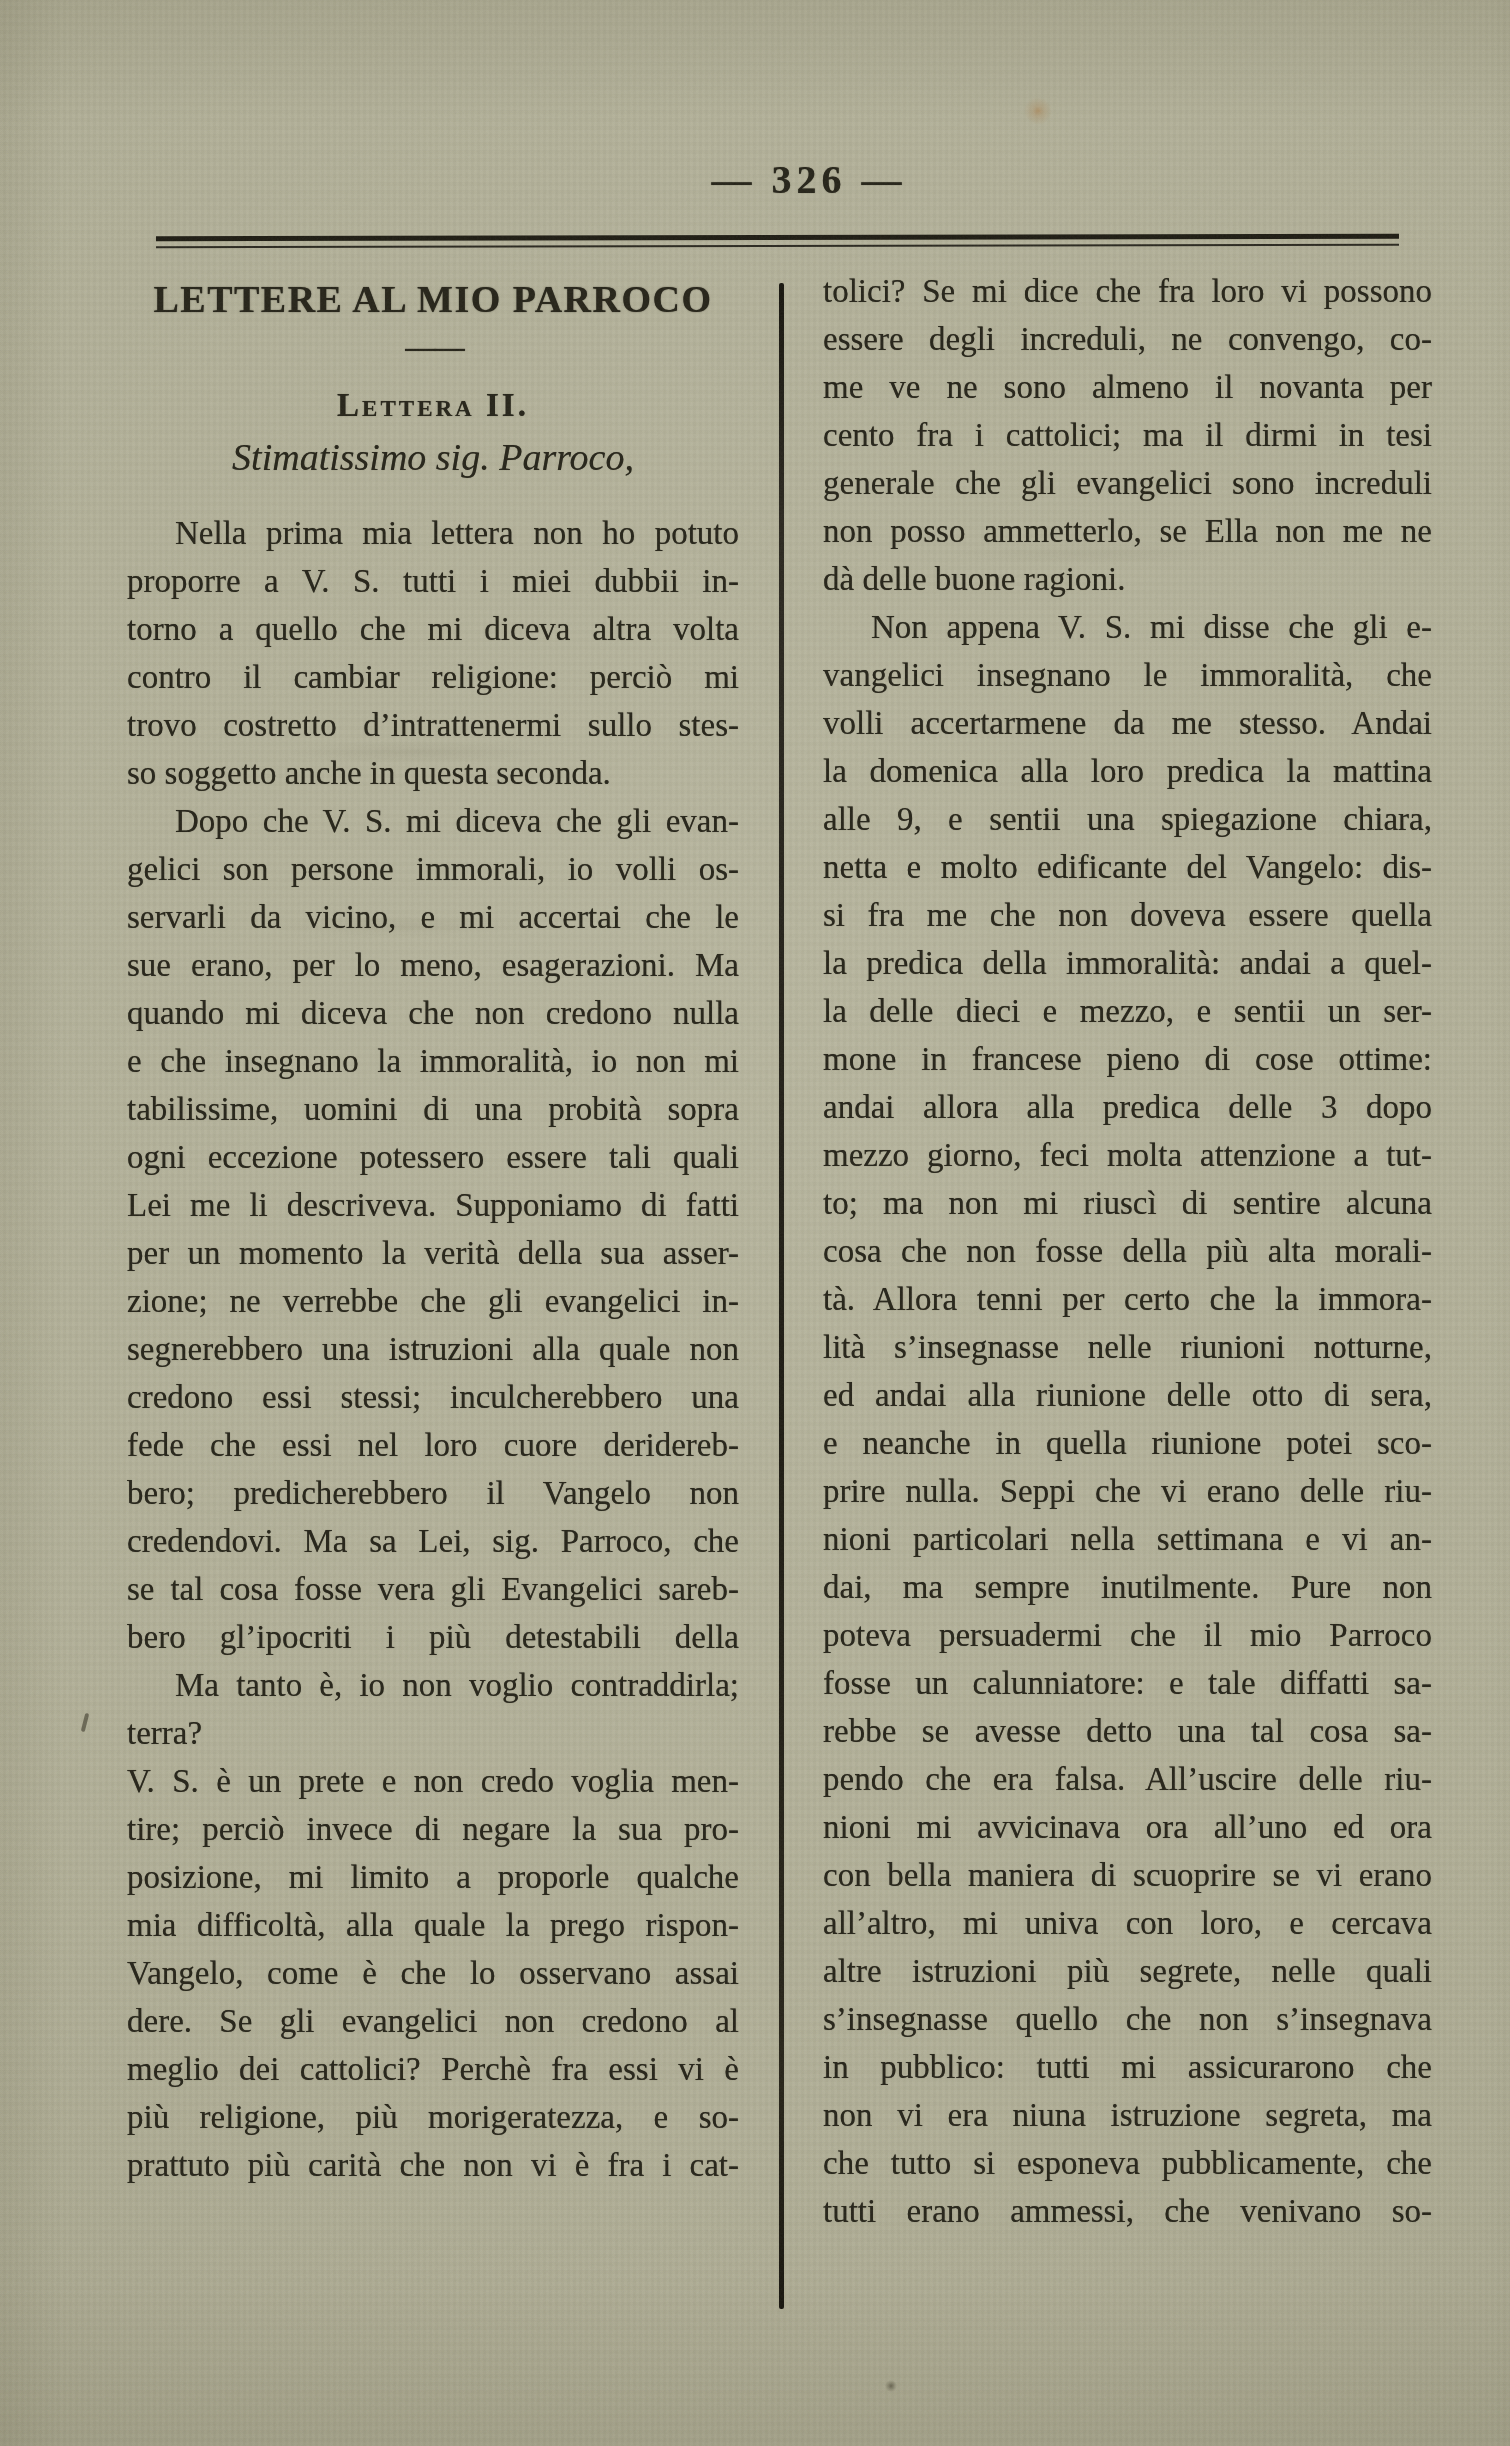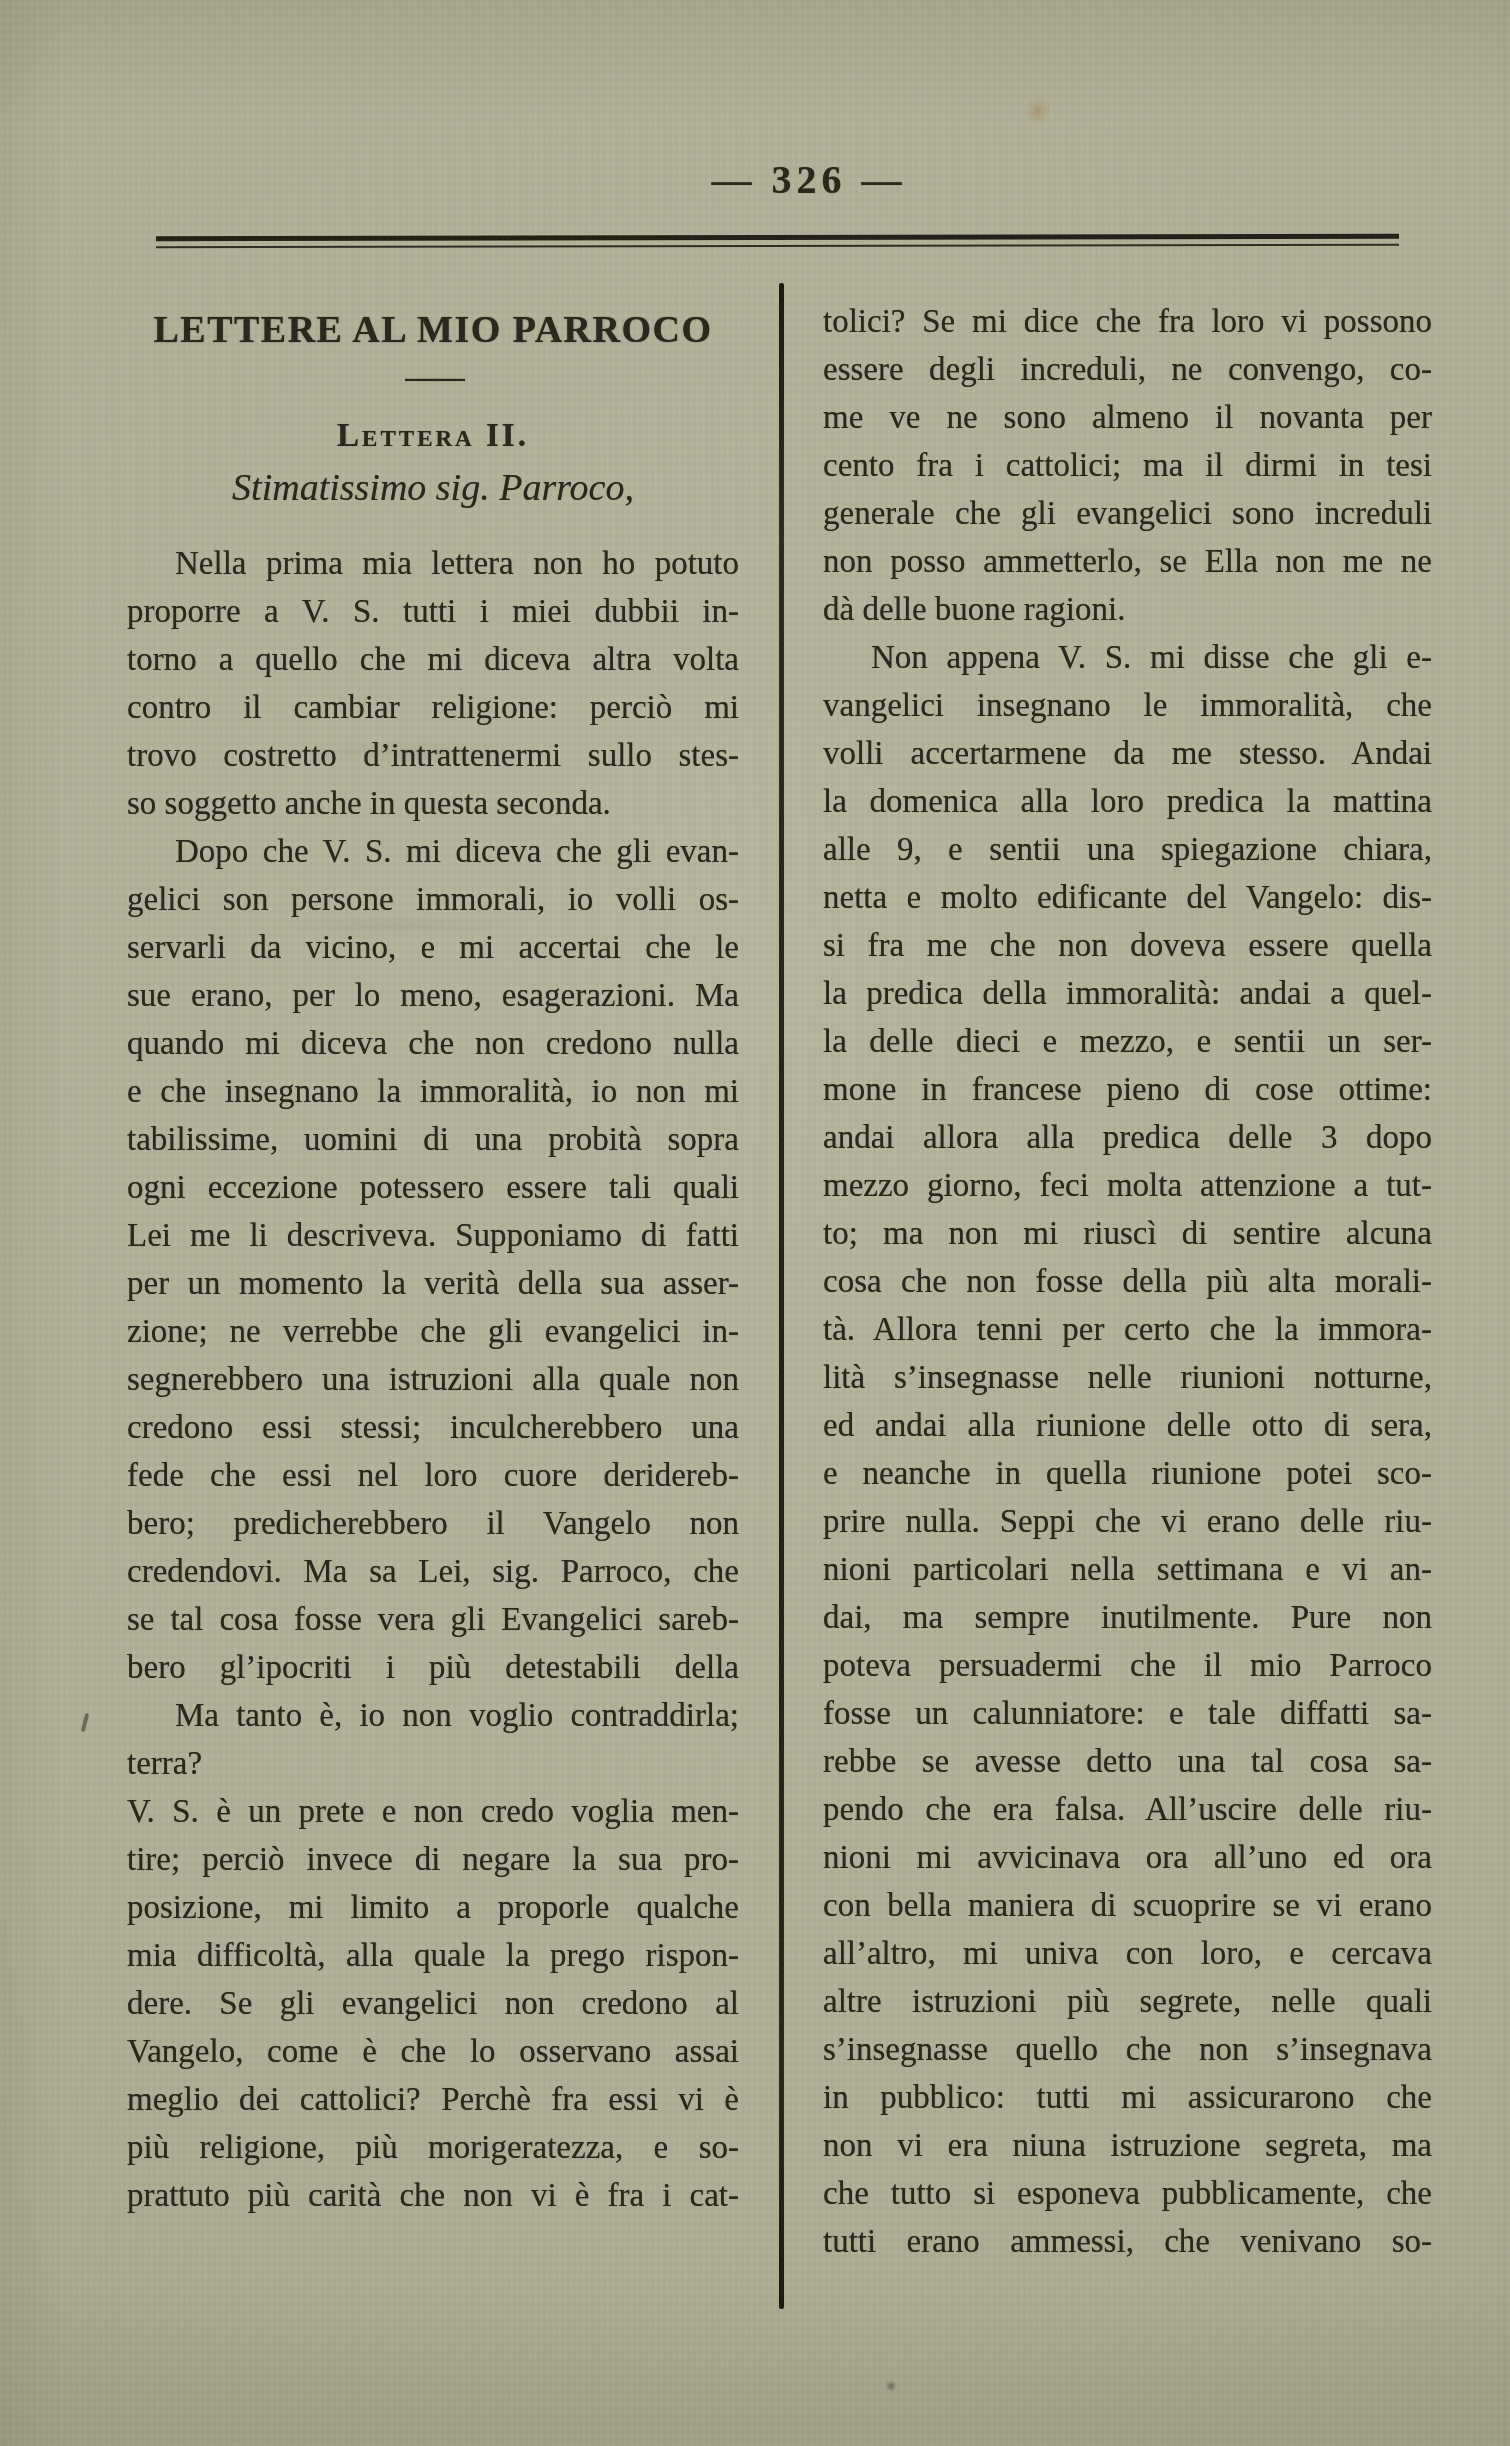--- a/index.html
+++ b/index.html
@@ -45,21 +45,21 @@
     transform: rotate(-0.12deg);
   }
 
   .col-divider {
     position: absolute;
     left: 779px; top: 283px; width: 5px; height: 2026px;
     background: linear-gradient(180deg, #17150e, #2b2820 12%, #1d1b13 55%, #272419 88%, #17150e);
     border-radius: 2px;
   }
 
-  .col { position: absolute; top: 293px; }
+  .col { position: absolute; top: 263px; }
   .col.left  { left: 127px; width: 612px; }
   .col.right { left: 823px; width: 609px; }
 
   .title {
     margin: 14px 0 0 0;
     text-align: center;
     font-size: 38px; font-weight: bold;
     letter-spacing: 1.5px;
     line-height: 44px;
     text-shadow: 0 0 1.2px rgba(30,28,18,0.8);
@@ -185,23 +185,23 @@
         <div class="line end">terra?</div>
 
         <div class="line">V. S. è un prete e non credo voglia men-</div>
 
         <div class="line">tire; perciò invece di negare la sua pro-</div>
 
         <div class="line">posizione, mi limito a proporle qualche</div>
 
         <div class="line">mia difficoltà, alla quale la prego rispon-</div>
 
+        <div class="line">Vangelo, come è che lo osservano assai</div>
+
         <div class="line">dere. Se gli evangelici non credono al</div>
-
-        <div class="line">Vangelo, come è che lo osservano assai</div>
 
         <div class="line">meglio dei cattolici? Perchè fra essi vi è</div>
 
         <div class="line">più religione, più morigeratezza, e so-</div>
 
         <div class="line">prattuto più carità che non vi è fra i cat-</div>
       </div>
   </div>
 
   <div class="col right">

